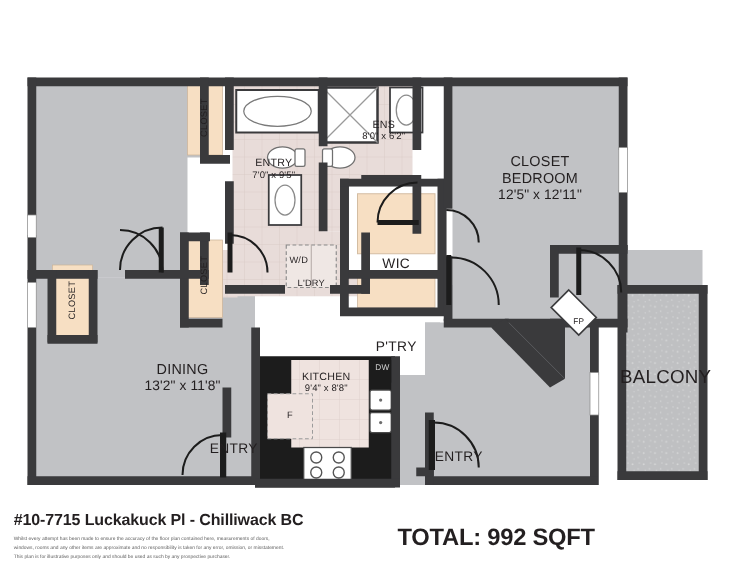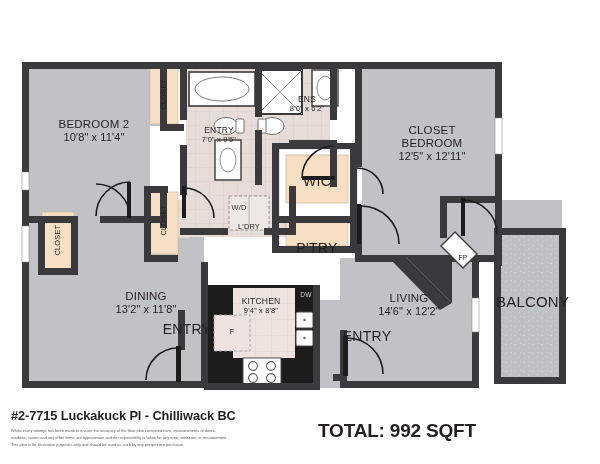--- a/index.html
+++ b/index.html
@@ -23,21 +23,21 @@
     line-height: 1.12;
     white-space: nowrap;
     pointer-events: none;
     font-family: "Liberation Sans", sans-serif;
   }
   .lbl .rn { display: block; font-size: 11.5px; letter-spacing: .2px; }
   .lbl .dim { display: block; font-size: 11px; letter-spacing: .1px; }
   .lbl.sm .rn { font-size: 8.5px; }
   .lbl.sm .dim { font-size: 7.6px; }
   .lbl.tiny { font-size: 6.6px; letter-spacing: .2px; }
-  .lbl.mid { font-size: 14px; letter-spacing: .3px; }
+  .lbl.mid { font-size: 11px; letter-spacing: .3px; margin-top: 31px; }
   .lbl.mini { font-size: 7.4px; letter-spacing: .2px; }
   .lbl.vert { transform: rotate(-90deg); transform-origin: center center; }
   .lbl.bal { font-size: 15px; letter-spacing: .2px; }
 
   
   #footer { position: absolute; left: 0; top: 400px; width: 600px; height: 64px; background: #fff; }
   #addr {
     position: absolute; left: 11px; top: 8px;
     font-size: 12.8px; font-weight: bold; color: #231f20;
     letter-spacing: -0.1px; white-space: nowrap;
@@ -287,24 +287,20 @@
       </g>
 
       <g>
         <polygon points="455,232 477,254 463,268 441,246" fill="#ffffff" stroke="#3a3a3c" stroke-width="1.4"></polygon>
       </g>
 
       <rect x="296" y="288" width="17" height="18" fill="#1c1c1c"></rect>
     </svg>
   </div>
 
-  <div class="lbl" style="left:44px; top:118px; width:100px;">
-    <span class="rn">BEDROOM 2</span>
-    <span class="dim">10'8" x 11'4"</span>
-  </div>
 
   <div class="lbl sm" style="left:184px; top:126px; width:70px;">
     <span class="rn">ENTRY</span>
     <span class="dim">7'0" x 9'5"</span>
   </div>
 
   <div class="lbl sm" style="left:278px; top:95px; width:58px;">
     <span class="rn">ENS</span>
     <span class="dim">8'0" x 6'2"</span>
   </div>
@@ -318,44 +314,40 @@
   <div class="lbl" style="left:96px; top:290px; width:100px;">
     <span class="rn">DINING</span>
     <span class="dim">13'2" x 11'8"</span>
   </div>
 
   <div class="lbl sm" style="left:221px; top:297px; width:80px;">
     <span class="rn">KITCHEN</span>
     <span class="dim">9'4" x 8'8"</span>
   </div>
 
-  <div class="lbl" style="left:359px; top:292px; width:100px;">
-    <span class="rn">LIVING</span>
-    <span class="dim">14'6" x 12'2"</span>
-  </div>
 
   <div class="lbl mini vert" style="left:139px; top:90px; width:50px;">CLOSET</div>
   <div class="lbl mini vert" style="left:139px; top:216px; width:50px;">CLOSET</div>
   <div class="lbl mini vert" style="left:33px; top:236px; width:50px;">CLOSET</div>
 
   <div class="lbl mid" style="left:292px; top:174px; width:50px;">WIC</div>
   <div class="lbl mid" style="left:290px; top:241px; width:54px;">P'TRY</div>
   <div class="lbl mini" style="left:229px; top:204px; width:20px;">W/D</div>
   <div class="lbl mini" style="left:226px; top:223px; width:46px;">L'DRY</div>
 
   <div class="lbl bal" style="left:496px; top:294px; width:68px;">BALCONY</div>
 
   <div class="lbl mid" style="left:160px; top:322px; width:54px;">ENTRY</div>
   <div class="lbl mid" style="left:340px; top:329px; width:54px;">ENTRY</div>
   <div class="lbl tiny" style="left:452px; top:254px; width:22px;">FP</div>
   <div class="lbl tiny" style="left:297px; top:291px; width:18px; color:#cfcfcf;">DW</div>
   <div class="lbl mini" style="left:223px; top:328px; width:18px;">F</div>
 
   <div id="footer">
-    <div id="addr">#2-7715 Luckakuck Pl - Chilliwack BC</div>
+    <div id="addr">#10-7715 Luckakuck Pl - Chilliwack BC</div>
     <div id="total">TOTAL: 992 SQFT</div>
     <div id="disclaimer">
       <p>Whilst every attempt has been made to ensure the accuracy of the floor plan contained here, measurements of doors,</p>
       <p>windows, rooms and any other items are approximate and no responsibility is taken for any error, omission, or misstatement.</p>
       <p>This plan is for illustrative purposes only and should be used as such by any prospective purchaser.</p>
     </div>
   </div>
 
 </div>
 

